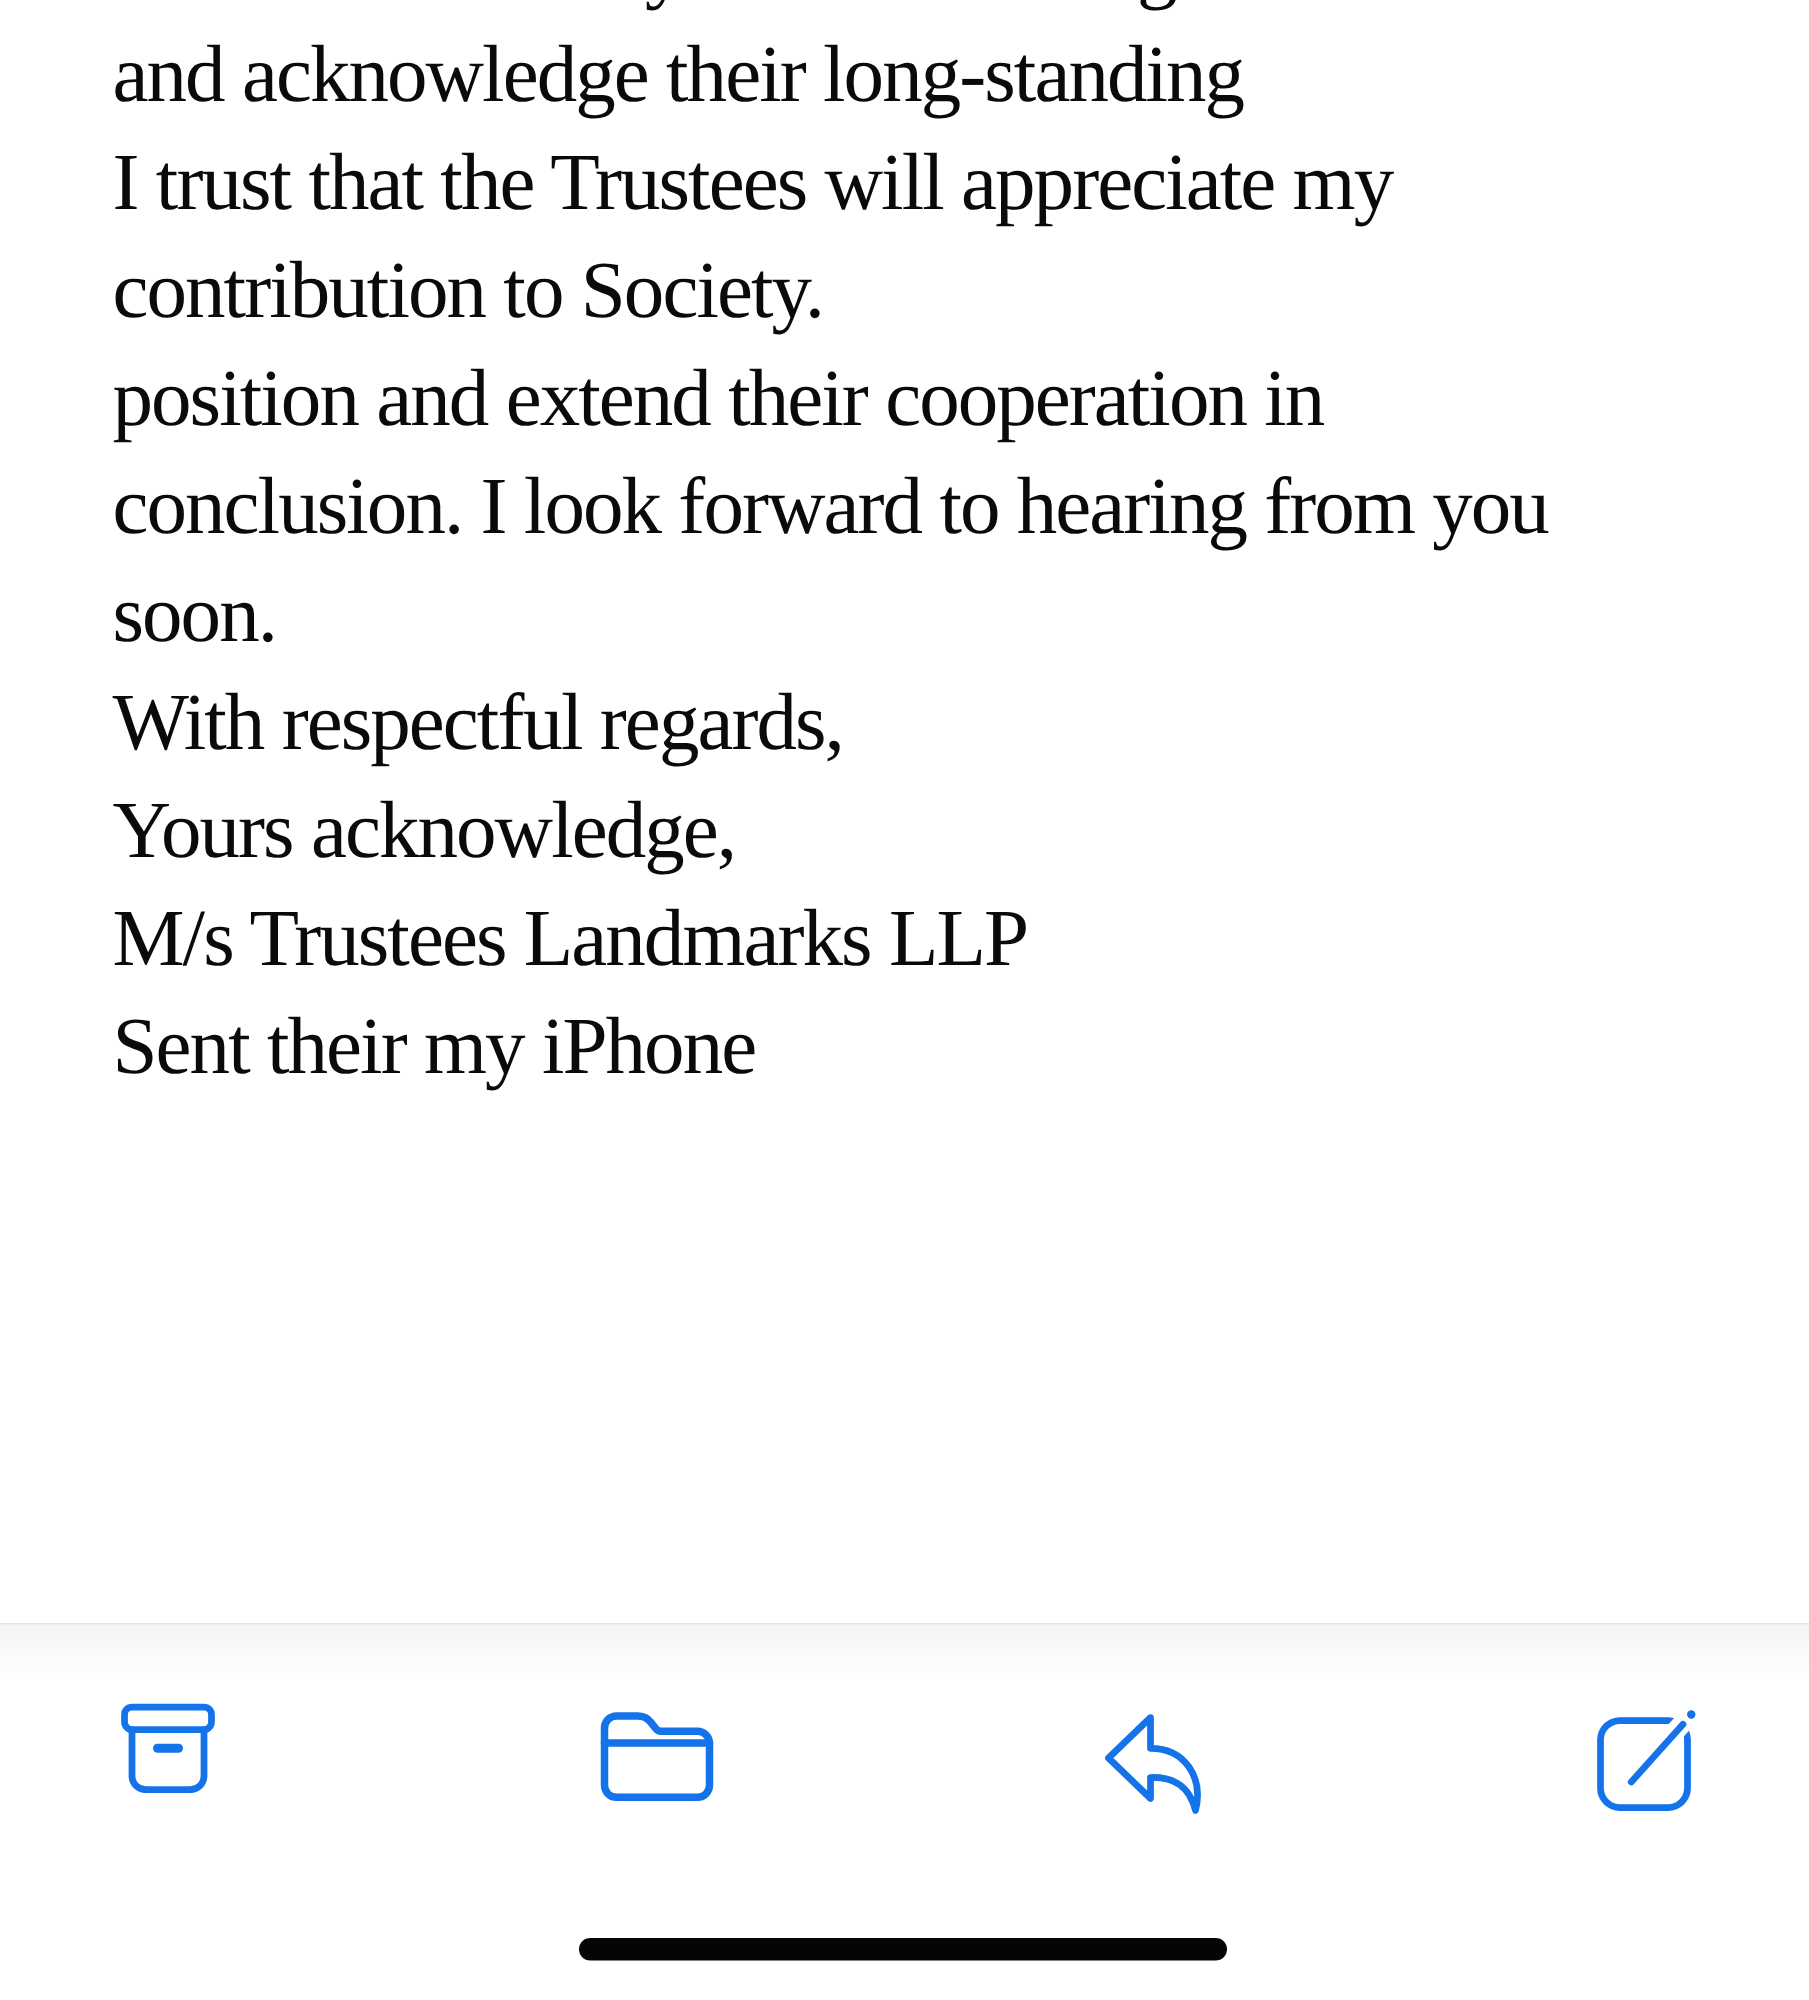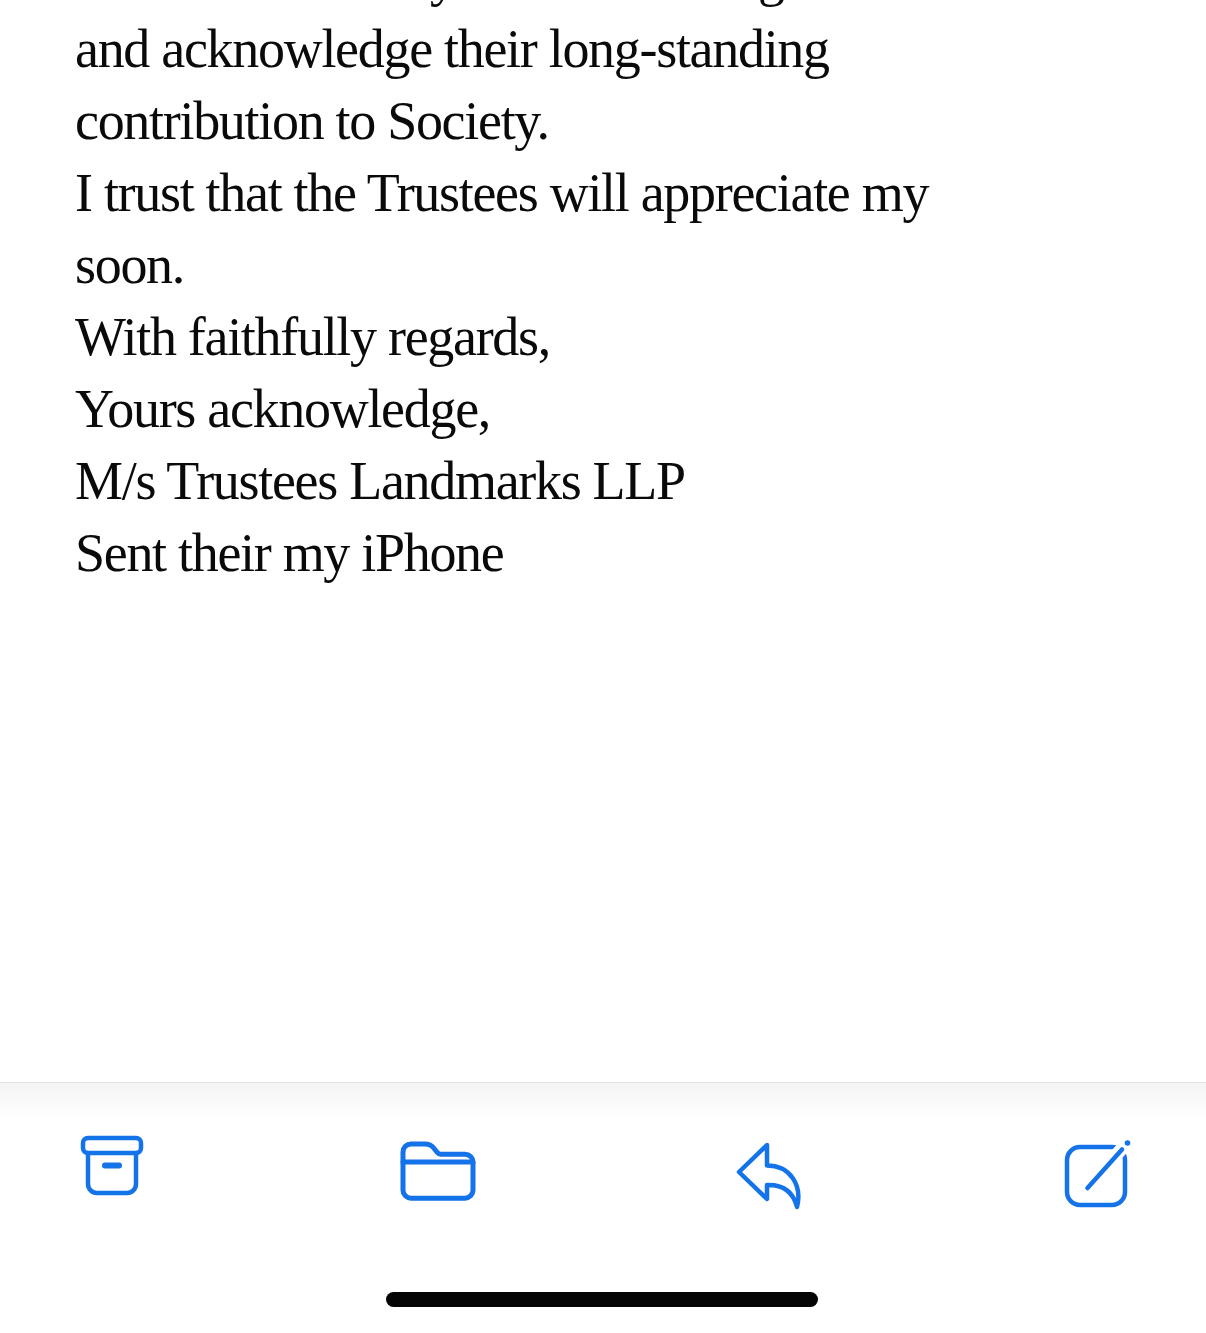--- a/index.html
+++ b/index.html
@@ -89,24 +89,26 @@
 
 <div class="screen">
 
   <div class="email-body">
     <div class="body-line" id="clipped-line">
         <span class="frag" style="left: 355px;">y</span>
         <span class="frag" style="left: 683px;">g</span>
       </div>
     <div id="body-lines">
         <div class="body-line">and acknowledge their long-standing</div>
+        <div class="body-line">I trust that the Trustees will appreciate my</div>
         <div class="body-line">contribution to Society.</div>
-        <div class="body-line">I trust that the Trustees will appreciate my</div>
+        <div class="body-line">position and extend their cooperation in</div>
+        <div class="body-line">conclusion. I look forward to hearing from you</div>
         <div class="body-line">soon.</div>
-        <div class="body-line">With faithfully regards,</div>
+        <div class="body-line">With respectful regards,</div>
         <div class="body-line">Yours acknowledge,</div>
         <div class="body-line">M/s Trustees Landmarks LLP</div>
         <div class="body-line">Sent their my iPhone</div>
       </div>
   </div>
 
   <div class="toolbar">
     <div class="toolbar-row">
 
       <button class="tb-btn" aria-label="archive">

